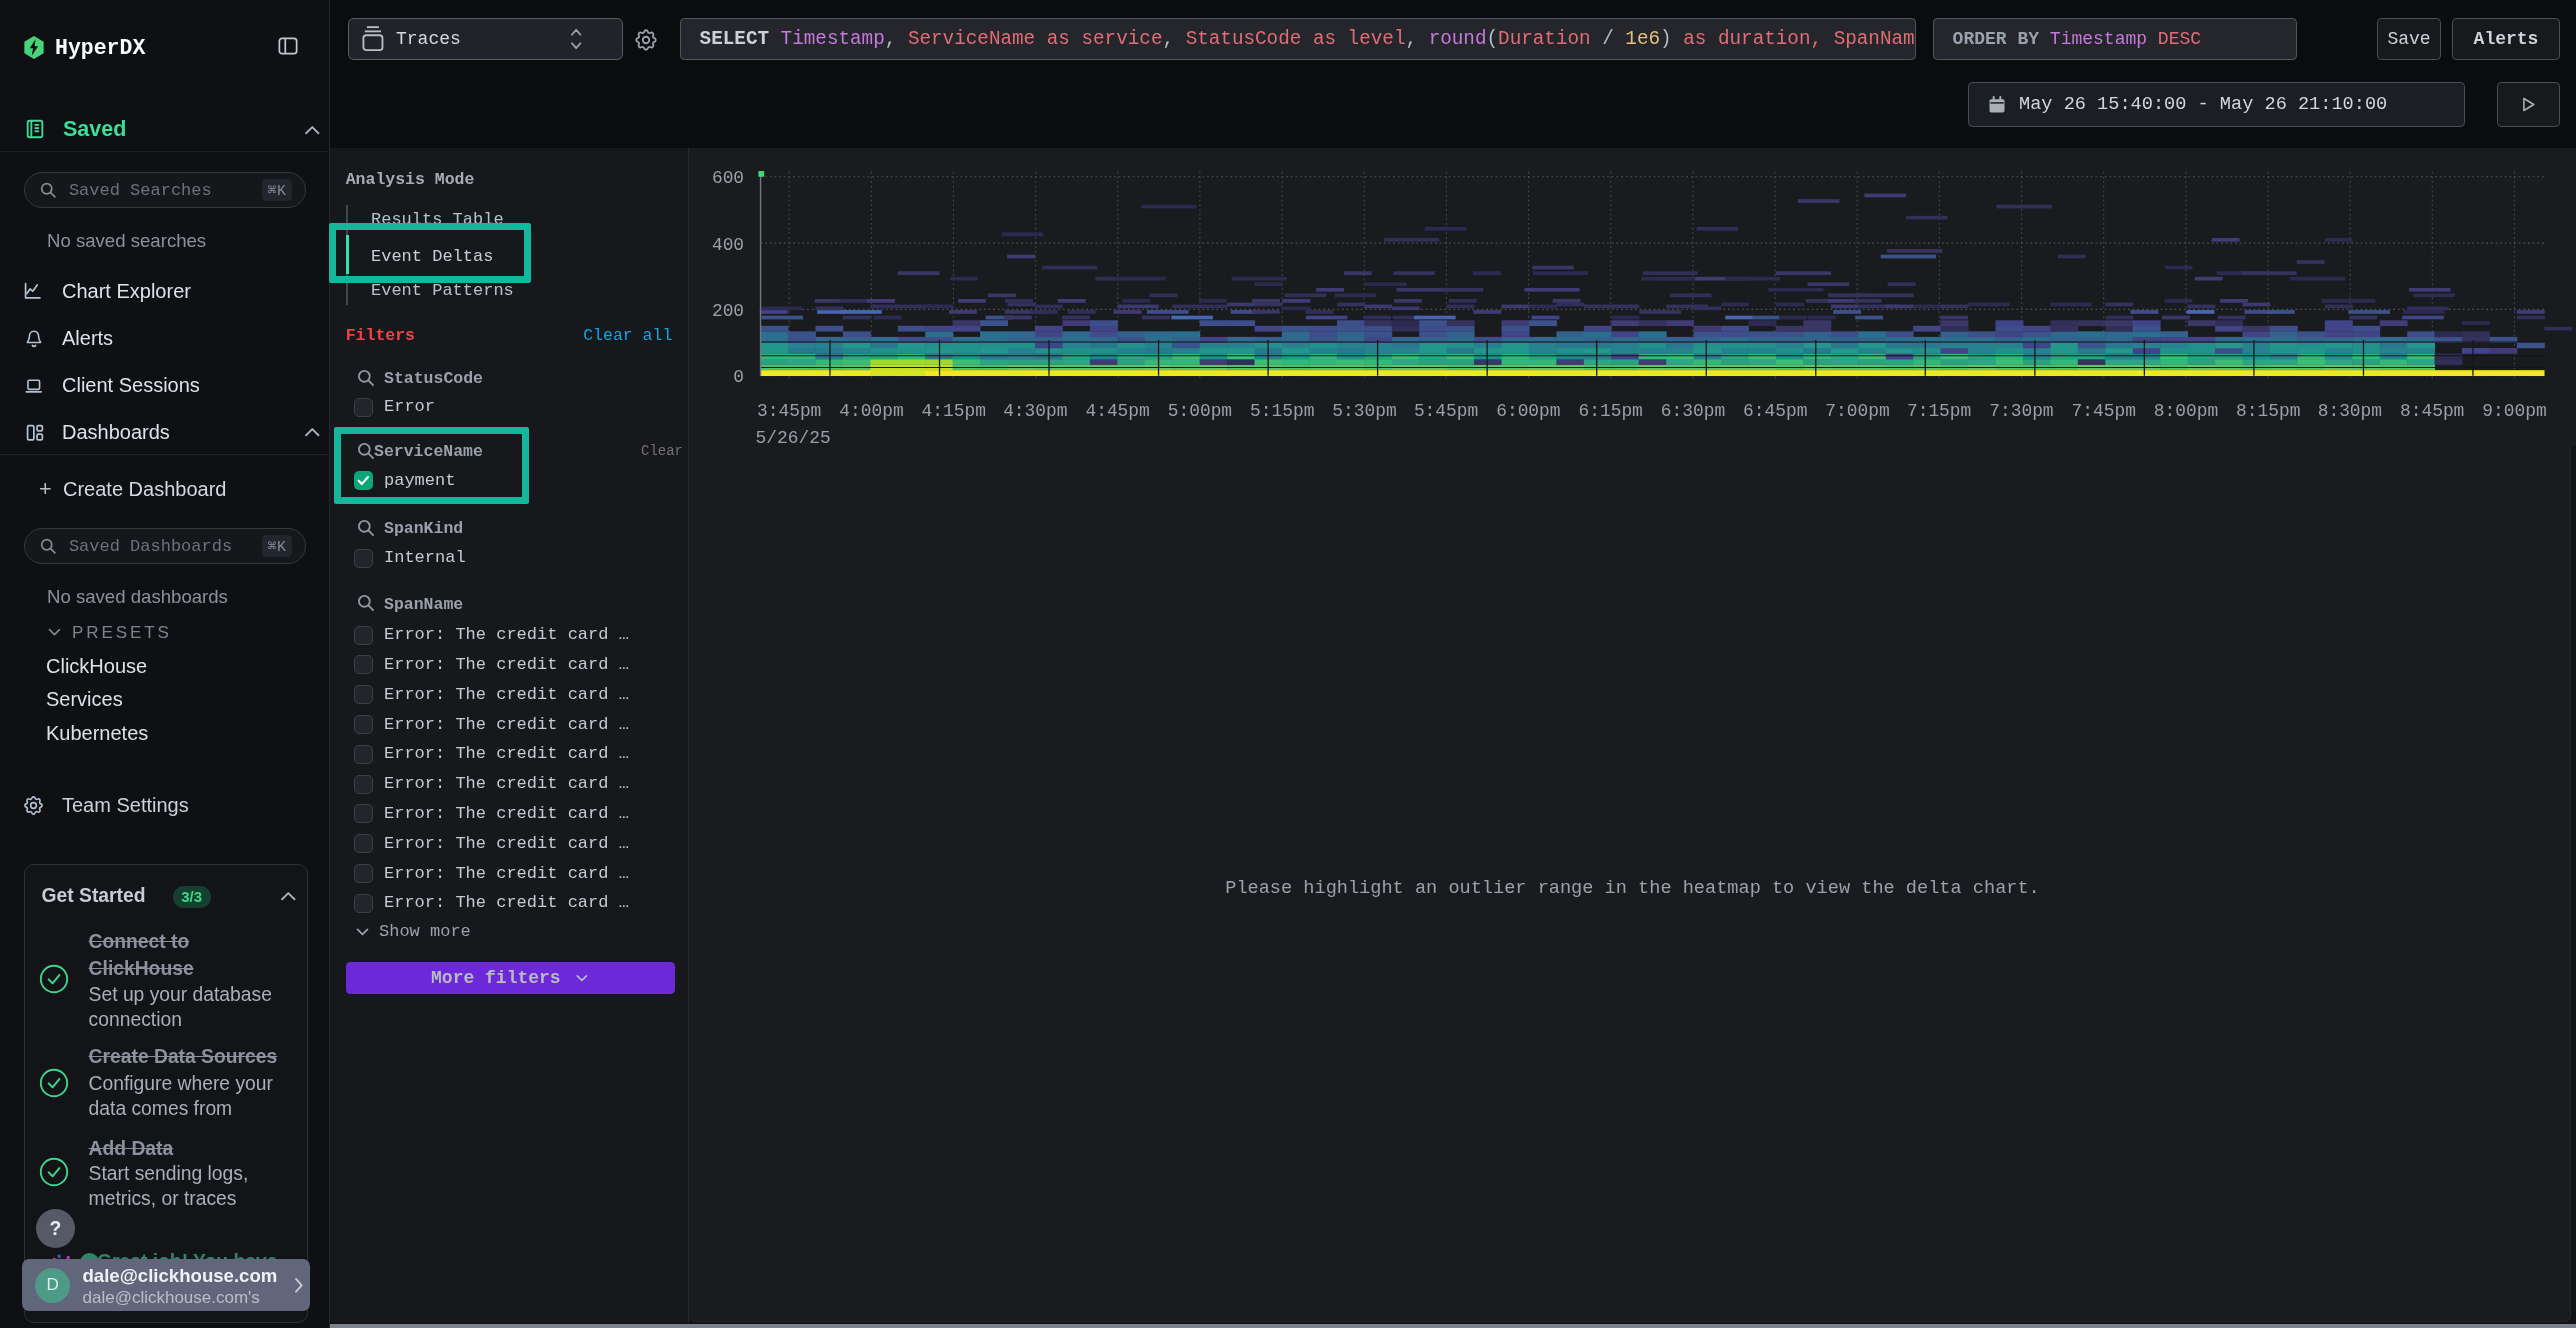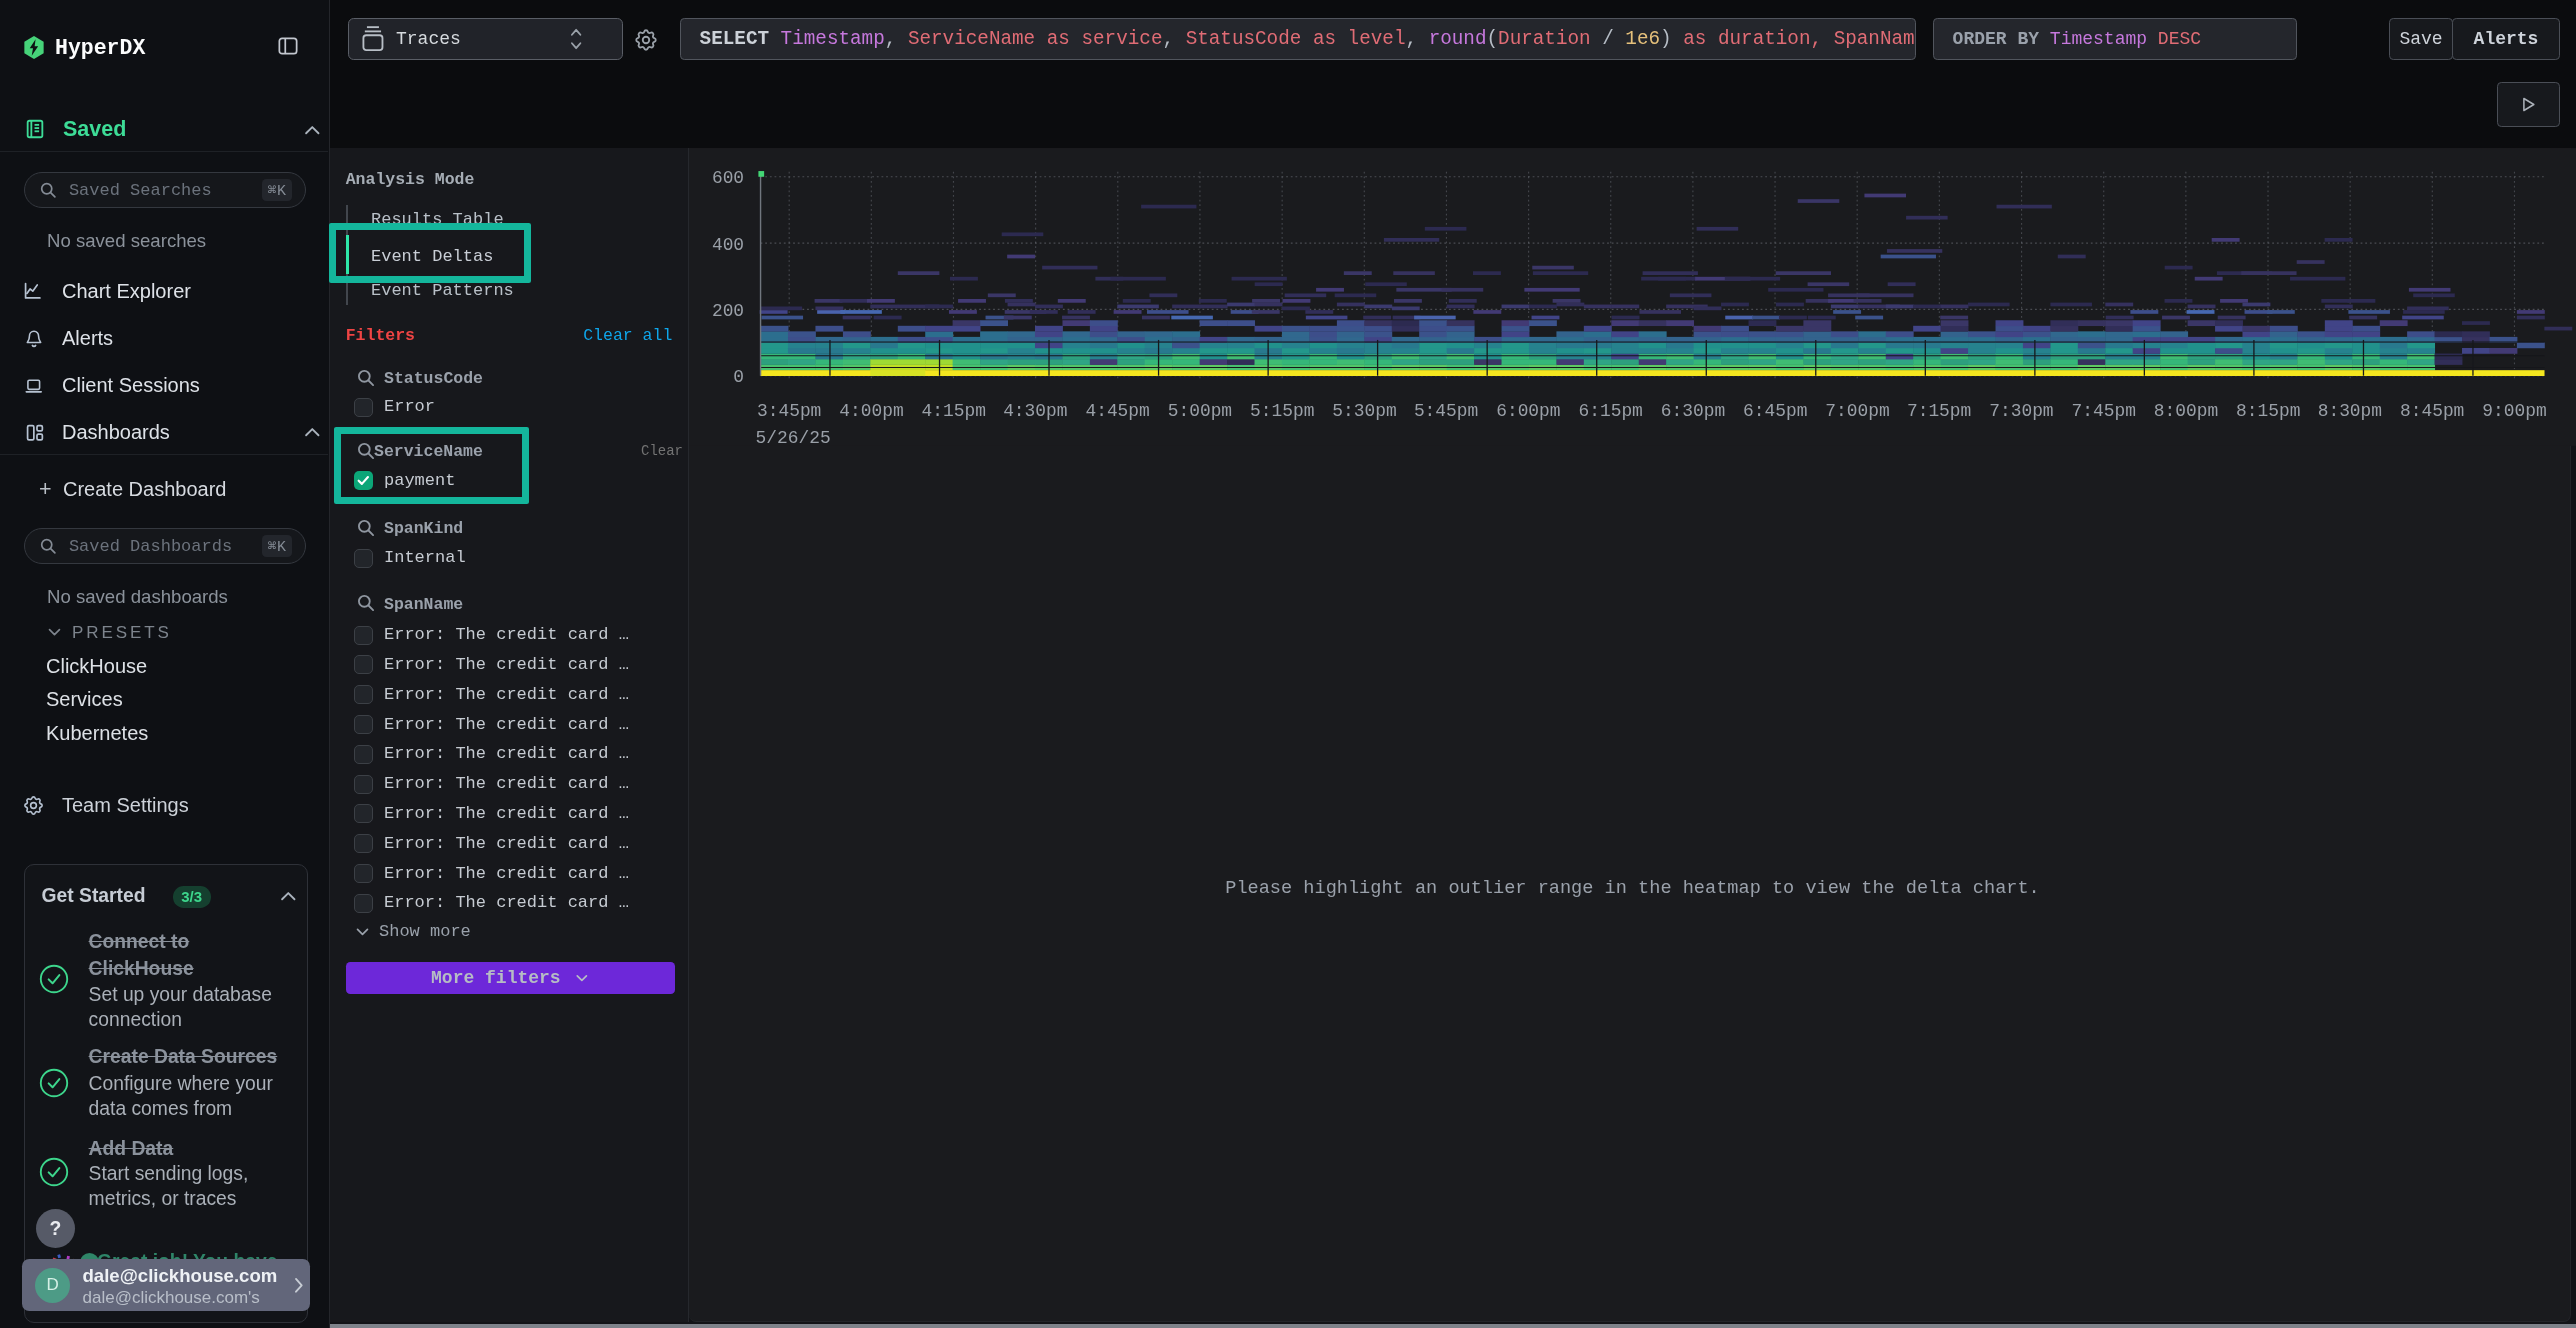--- a/index.html
+++ b/index.html
@@ -37,24 +37,33 @@
   </svg>
 
   <div class="abs flex mono" style="left:680px;top:18px;width:1236px;height:42px;background:#24262c;border:1.4px solid #51555d;border-radius:4.3px;font-size:19.3px;white-space:pre;overflow:hidden;">
     <span style="padding-left:18.6px;"><b style="color:#ccd1d8;">SELECT</b><span style="color:#b6bdc6;"> </span><span style="color:#c678dd;">Timestamp</span><span style="color:#b6bdc6;">, </span><span style="color:#e06c75;">ServiceName as service</span><span style="color:#b6bdc6;">, </span><span style="color:#e06c75;">StatusCode as level</span><span style="color:#b6bdc6;">, </span><span style="color:#c678dd;">round</span><span style="color:#b6bdc6;">(</span><span style="color:#e06c75;">Duration</span><span style="color:#b6bdc6;"> / </span><span style="color:#e5c07b;">1e6</span><span style="color:#b6bdc6;">) </span><span style="color:#e06c75;">as duration, SpanName</span></span>
   </div>
 
   <div class="abs flex mono" style="left:1933px;top:18px;width:364px;height:42px;background:#24262c;border:1.4px solid #51555d;border-radius:4.3px;font-size:18px;white-space:pre;">
     <span style="padding-left:18.6px;"><b style="color:#9aa1ab;">ORDER BY</b><span style="color:#b6bdc6;"> </span><span style="color:#c678dd;">Timestamp</span><span style="color:#b6bdc6;"> </span><span style="color:#e06c75;">DESC</span></span>
   </div>
 
-  <div class="abs flex mono" style="left:2377px;top:18px;width:64px;height:42px;background:#17191d;border:1.4px solid #4a4e56;border-radius:4.3px;justify-content:center;font-size:18px;color:#ced3da;margin-left:12px;">Save</div>
+  <div class="abs flex mono" style="left:2377px;top:18px;width:64px;height:42px;background:#17191d;border:1.4px solid #4a4e56;border-radius:4.3px;justify-content:center;font-size:18px;color:#ced3da;">Save</div>
   <div class="abs flex mono" style="left:2452px;top:18px;width:108px;height:42px;background:#17191d;border:1.4px solid #4a4e56;border-radius:4.3px;justify-content:center;font-size:18px;color:#ced3da;font-weight:bold;">Alerts</div>
 
 
+  <div class="abs flex mono" style="left:1968px;top:82px;width:497px;height:45px;background:#1b1e23;border:1.4px solid #4a4e56;border-radius:4.3px;font-size:18.6px;color:#d2d7de;">
+    <svg style="margin-left:18px;" width="20" height="20" viewBox="0 0 24 24">
+      <rect x="3" y="5" width="18" height="16" rx="2" fill="#aab0b8"></rect>
+      <line x1="8" y1="2.5" x2="8" y2="7" stroke="#aab0b8" stroke-width="2.4" stroke-linecap="round"></line>
+      <line x1="16" y1="2.5" x2="16" y2="7" stroke="#aab0b8" stroke-width="2.4" stroke-linecap="round"></line>
+      <line x1="4" y1="9.5" x2="20" y2="9.5" stroke="#1b1e23" stroke-width="1.8"></line>
+    </svg>
+    <span style="margin-left:12px;">May 26 15:40:00 - May 26 21:10:00</span>
+  </div>
 
   <div class="abs flex" style="left:2497px;top:82px;width:63px;height:45px;background:#17191d;border:1.4px solid #4a4e56;border-radius:4.3px;justify-content:center;">
     <svg width="15" height="17" viewBox="0 0 21 24">
         <path d="M4 3.5 L18 12 L4 20.5 Z" fill="none" stroke="#aab0b8" stroke-width="2.2" stroke-linejoin="round"></path>
       </svg>
   </div>
 
   <div class="abs" style="left:330px;top:148px;width:2246px;height:1180px;background:#121317;"></div>
   <div class="abs" style="left:330px;top:148px;width:359px;height:1174px;background:#17181c;"></div>
   <div class="abs" style="left:689px;top:148px;width:1882px;height:1174px;background:#1a1b1e;border-right:0.7px solid #232529;border-bottom:0.7px solid #232529;border-radius:0 0 7.2px 7.2px;"></div>

